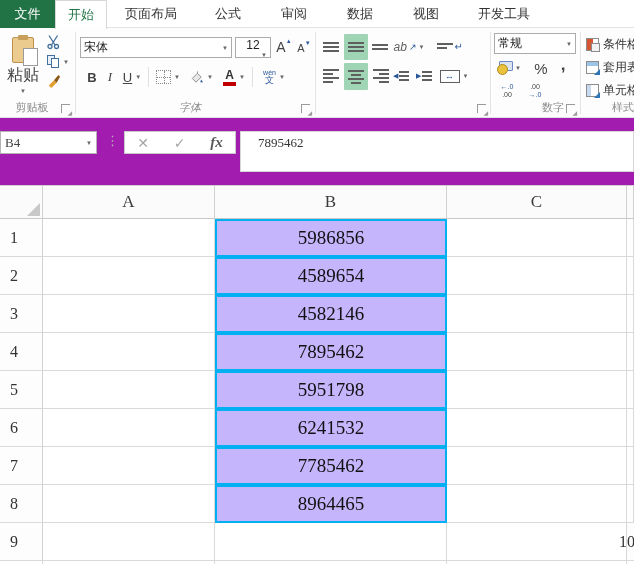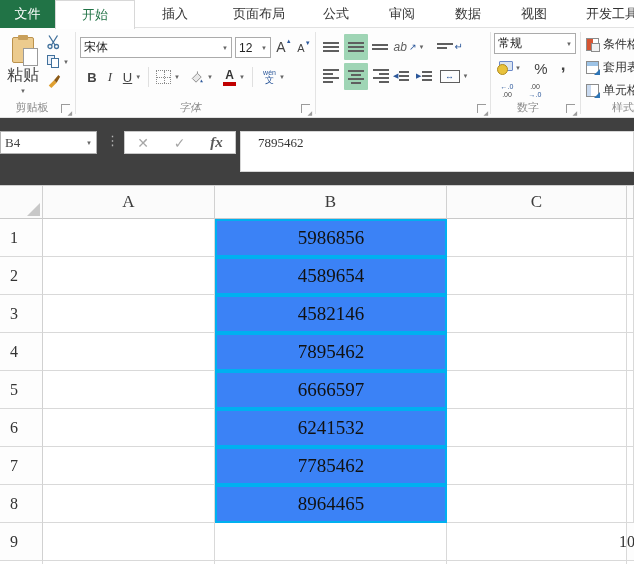--- a/index.html
+++ b/index.html
@@ -8,21 +8,21 @@
   #app { position:relative; width:634px; height:564px; background:#fff; overflow:hidden; }
   .abs { position:absolute; }
 
   
   .tabbar { position:absolute; left:0; top:0; width:634px; height:28px; background:#fff; }
   .tabbar::after { content:""; position:absolute; left:0; bottom:0; width:100%; height:1px; background:#e2e2e2; }
   .tab-file { position:absolute; left:0; top:0; width:55px; height:28px; background:#217346; color:#fff;
               font-size:13px; display:flex; align-items:center; justify-content:center; z-index:3; }
   .tabs { position:absolute; left:55px; top:0; height:28px; display:flex; z-index:2; }
   .tab { height:28px; display:flex; align-items:center; justify-content:center; font-size:13px; color:#333; }
-  .w60{width:80px}.w80{width:80px}.w88{width:88px}.w66{width:66px}.w90{width:90px}
+  .w60{width:52px}.w80{width:80px}.w88{width:88px}.w66{width:66px}.w90{width:90px}
   .tab.active { background:#fff; color:#217346; border:1px solid #d8d8d8; border-bottom:none; height:29px; }
 
   
   .ribbon { position:absolute; left:0; top:28px; width:634px; height:90px; background:#fdfdfd; border-bottom:1px solid #e1e1e1; overflow:hidden; }
   .gsep { position:absolute; top:4px; width:1px; height:82px; background:#e4e4e4; }
   .glabel { position:absolute; bottom:2px; font-size:11px; color:#8b8b8b; text-align:center; }
   .launch { position:absolute; width:9px; height:9px; border-left:1px solid #9b9b9b; border-top:1px solid #9b9b9b; }
   .launch::after { content:"◢"; position:absolute; right:-2px; bottom:-3px; font-size:6px; color:#9b9b9b; }
 
   .btn { display:flex; align-items:center; justify-content:center; cursor:default; }
@@ -72,21 +72,21 @@
   .stybtn { position:absolute; display:flex; align-items:center; gap:4px; font-size:12px; color:#333; white-space:nowrap; }
   .styicon { width:13px; height:13px; border:1px solid #8c8c8c; position:relative; flex:0 0 auto; }
   .styicon.cf { background:linear-gradient(90deg,#d65532 50%,#fff 50%); }
   .styicon.cf::after { content:""; position:absolute; right:-2px; bottom:-2px; width:7px; height:7px; background:#f2f2f2; border:1px solid #8c8c8c; }
   .styicon.tb { background:linear-gradient(#9dc3e6 4px,#fff 4px); }
   .styicon.tb::after, .styicon.cs::after { content:""; position:absolute; right:-2px; bottom:-2px; width:0; height:0;
       border-left:6px solid transparent; border-bottom:6px solid #2e75b6; }
   .styicon.cs { background:linear-gradient(90deg,#c9daf0 4px,#fff 4px); }
 
   
-  .fbar { position:absolute; left:0; top:118px; width:634px; height:67px; background:#404040; }
+  .fbar { position:absolute; left:0; top:118px; width:634px; height:67px; background:#a21caf; }
   .namebox { position:absolute; left:0; top:13px; width:97px; height:23px; border:1px solid #b3b3b3; background:#fff;
              display:flex; align-items:center; font-family:"Liberation Serif",serif; font-size:13px; color:#444; padding:0 4px; }
   .namebox .caret { margin-left:auto; }
   .fdots { position:absolute; left:106px; top:15px; color:#b5b5b5; font-size:13px; }
   .fxgroup { position:absolute; left:124px; top:13px; width:112px; height:23px; border:1px solid #c9c9c9; background:#fff;
              display:flex; align-items:center; justify-content:space-around; }
   .fx-x { color:#a6a6a6; font-size:14px; }
   .fx-ok { color:#a6a6a6; font-size:14px; }
   .fx-fx { font-family:"Liberation Serif",serif; font-style:italic; font-weight:bold; font-size:15px; color:#595959; }
   .finput { position:absolute; left:240px; top:13px; width:394px; height:41px; border:1px solid #d6d6d6; background:#fff;
@@ -99,33 +99,32 @@
            background:#fff; border-top:1px solid #cfcfcf; overflow:hidden; }
   .chead { background:#fbfbfb; border-right:1px solid #d1d1d1; border-bottom:1px solid #c9c9c9;
            display:flex; align-items:center; justify-content:center;
            font-family:"Liberation Serif",serif; font-size:17px; color:#3b3b3b; }
   .corner { background:#fbfbfb; border-right:1px solid #d1d1d1; border-bottom:1px solid #c9c9c9; position:relative; }
   .tri { position:absolute; right:2px; bottom:2px; width:0; height:0; border-bottom:13px solid #c8c8c8; border-left:13px solid transparent; }
   .rhead { background:#fdfdfd; border-right:1px solid #d1d1d1; border-bottom:1px solid #d9d9d9;
            display:flex; align-items:center; justify-content:center; padding-right:14px;
            font-family:"Liberation Serif",serif; font-size:16px; color:#333; }
   .cell { background:#fff; border-right:1px solid #d9d9d9; border-bottom:1px solid #d9d9d9; }
-  .bcell { background:#3b82f6; border:2px solid #00B0F0; display:flex; align-items:center; justify-content:center;
+  .bcell { background:#c4b5fd; border:2px solid #00B0F0; display:flex; align-items:center; justify-content:center;
            font-family:"Liberation Serif",serif; font-size:19px; color:#111; }
 </style>
 </head>
 <body>
 
 <div id="app">
 
   <div class="tabbar">
     <div class="tab-file">文件</div>
     <div class="tabs">
       <div class="tab active w60">开始</div>
-      <div class="tab w80">插入</div>
       <div class="tab w88">页面布局</div>
       <div class="tab w66">公式</div>
       <div class="tab w66">审阅</div>
       <div class="tab w66">数据</div>
       <div class="tab w66">视图</div>
       <div class="tab w90">开发工具</div>
     </div>
   </div>
 
   <div class="ribbon">
@@ -159,21 +158,21 @@
         <path d="M8 7 L13 1 L15 3 L11 10 Z" fill="#8c5a16"></path>
       </svg>
     </div>
     <div class="glabel" style="left:6px; width:52px;">剪贴板</div>
     <div class="launch" style="left:61px; bottom:4px;"></div>
 
     <div class="combo abs" style="left:80px; top:9px; width:152px; height:21px;">
       <span>宋体</span>
       <span class="caret">▼</span>
     </div>
-    <div class="combo abs" style="left:235px; top:9px; width:36px; height:21px;">
+    <div class="combo abs" style="left:235px; top:9px; width:36px; height:21px;flex-direction:column;">
       <span>12</span>
       <span class="caret">▼</span>
     </div>
     <div class="abs btn" style="left:275px; top:9px; width:18px; height:20px;">
       <span style="font-size:14px;color:#444;">A</span>
       <span style="font-size:6px;color:#2b579a;position:relative;top:-6px;">▲</span>
     </div>
     <div class="abs btn" style="left:295px; top:10px; width:18px; height:20px;">
       <span style="font-size:11px;color:#444;">A</span>
       <span style="font-size:6px;color:#2b579a;position:relative;top:-5px;">▼</span>
@@ -316,21 +315,21 @@
         <span>,</span>
       </div>
     <div class="abs btn decbtn" style="left:495px; top:53px; width:24px; height:20px;">
       <b>←.0</b>
       <span>.00</span>
     </div>
     <div class="abs btn decbtn" style="left:523px; top:53px; width:24px; height:20px;">
       <span>.00</span>
       <b>→.0</b>
     </div>
-    <div class="glabel" style="left:498px; width:60px;">数字</div>
+    <div class="glabel" style="left:523px; width:60px;">数字</div>
     <div class="launch" style="left:566px; bottom:4px;"></div>
 
     <div class="stybtn" style="left:586px; top:8px;">
       <span class="styicon cf"></span>
       <span>条件格式</span>
     </div>
     <div class="stybtn" style="left:586px; top:31px;">
       <span class="styicon tb"></span>
       <span>套用表格</span>
     </div>
@@ -383,21 +382,21 @@
     <div class="cell"></div>
 
     <div class="rhead">4</div>
     <div class="cell"></div>
     <div class="bcell">7895462</div>
     <div class="cell"></div>
     <div class="cell"></div>
 
     <div class="rhead">5</div>
     <div class="cell"></div>
-    <div class="bcell">6666597</div>
+    <div class="bcell">5951798</div>
     <div class="cell"></div>
     <div class="cell"></div>
 
     <div class="rhead">6</div>
     <div class="cell"></div>
     <div class="bcell">6241532</div>
     <div class="cell"></div>
     <div class="cell"></div>
 
     <div class="rhead">7</div>

